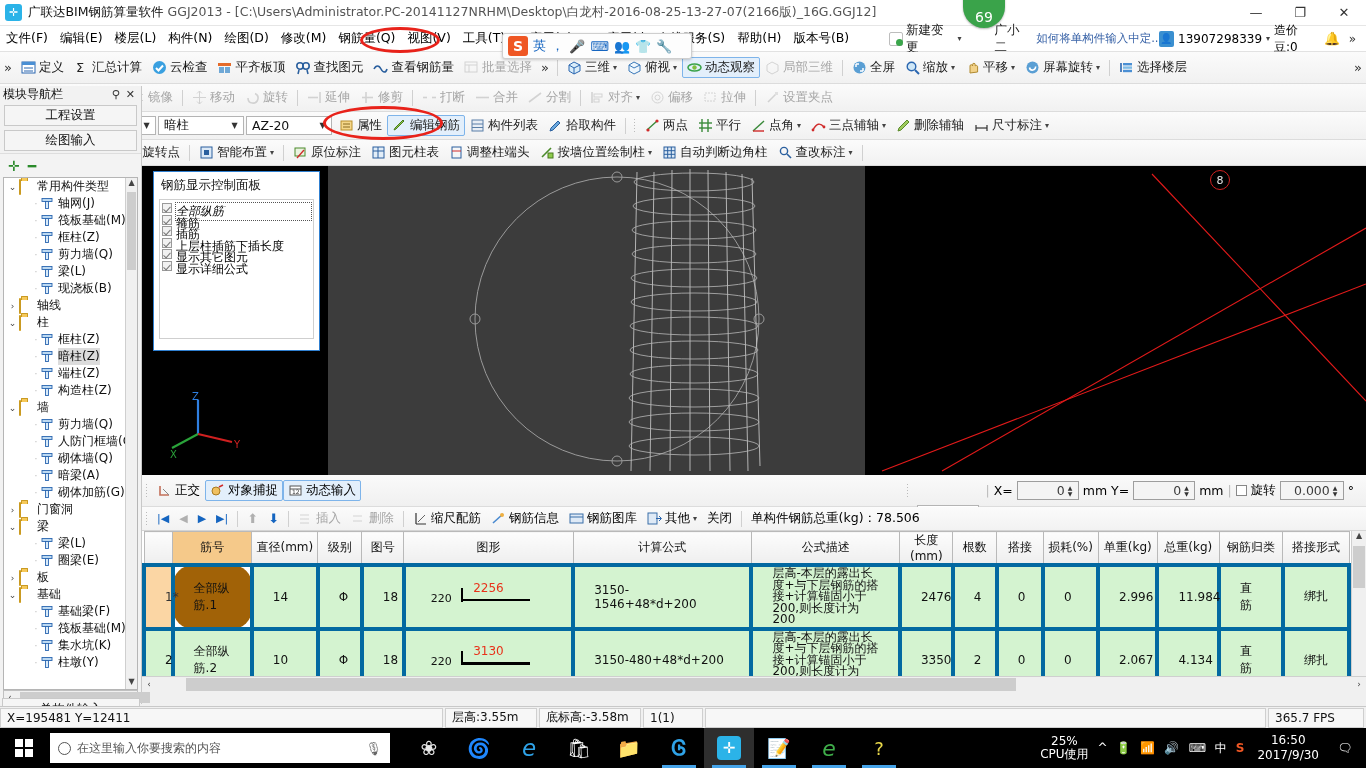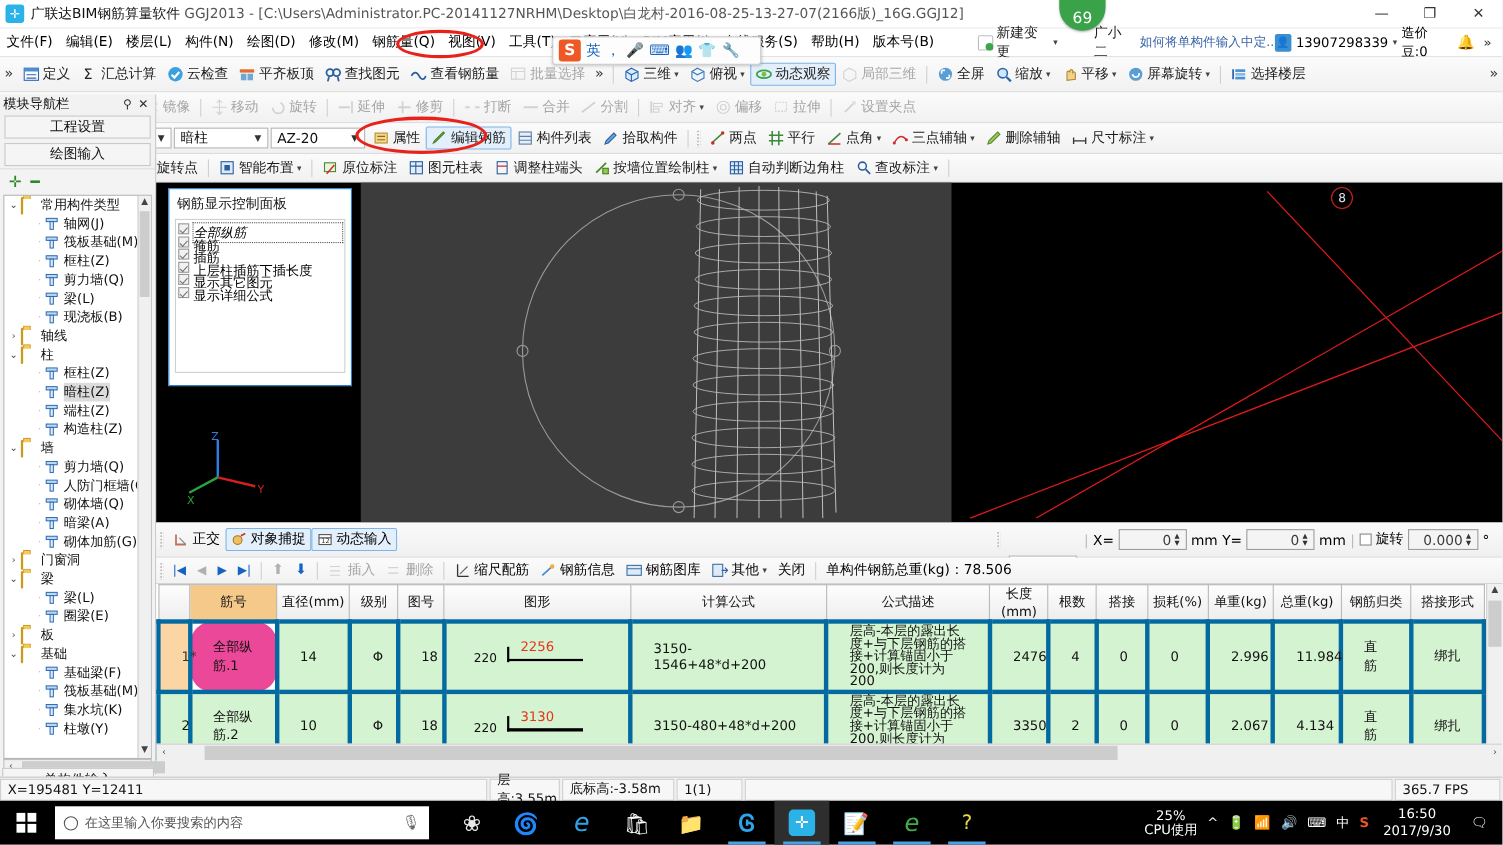--- a/index.html
+++ b/index.html
@@ -198,21 +198,21 @@
     background:linear-gradient(#fdfdfd,#eeeeee); border:1px solid #b9b9b9;
     font-weight:normal; font-size:12px; color:#111; height:22px; padding:0 2px;
   }
   table.grid th.h-jinhao { background:#f5c98a; }
   table.grid td {
     border:4px solid #0369a1; font-size:12px; color:#111; padding:1px 19px;
     background:#d4f3d0; height:41px; vertical-align:middle;
   }
   td.idx { background:#f4f4f4; text-align:center; width:26px; }
   td.idx.hl { background:#fbd6a4; color:#333; }
-  td.name.hl { background:#ec4899;border-radius:20px; }
+  td.name.hl { background:#a16207;border-radius:20px; }
   td.shape { padding:0; }
   .shape-box { position:relative; height:38px; }
   .shape-220 { position:absolute; left:6px; top:14px; font-size:11px; color:#111; }
   .shape-num { position:absolute; left:50%; transform:translateX(-50%); top:3px; color:#e8321a; font-size:12px; }
   .shape-line { position:absolute; left:36px; right:22px; top:21px; height:2.5px; background:#000; }
   .shape-tick { position:absolute; left:36px; top:10px; width:2.5px; height:14px; background:#000; }
   .desc { font-size:11px; line-height:11.5px; }
   .grid-vsb { position:absolute; right:0; top:0; width:15px; bottom:15px; background:#f0f0f0; border-left:1px solid #cfcfcf;}
   .grid-vsb .ar{ height:15px; text-align:center; font-size:8px; color:#444; }
   .grid-vsb .thumb{ margin:0 1px; height:42px; background:#cdcdcd;}
@@ -1457,21 +1457,21 @@
       <span class="ar">‹</span>
       <span class="track">
           <span class="thumb"></span>
         </span>
       <span class="ar">›</span>
     </div>
   </div>
 
   <div class="statusbar">
     <div class="sb-cell" style="width:443px">X=195481  Y=12411</div>
-    <div class="sb-cell" style="width:64px">层高:3.55m</div>
+    <div class="sb-cell" style="width:92px">层高:3.55m</div>
     <div class="sb-cell" style="width:102px">底标高:-3.58m</div>
     <div class="sb-cell" style="width:60px">1(1)</div>
     <div class="sb-cell" style="flex:1"></div>
     <div class="sb-cell" style="width:96px">365.7 FPS</div>
   </div>
 
   <div class="taskbar">
     <div class="start">
       <span class="winlogo">
           <i></i>

